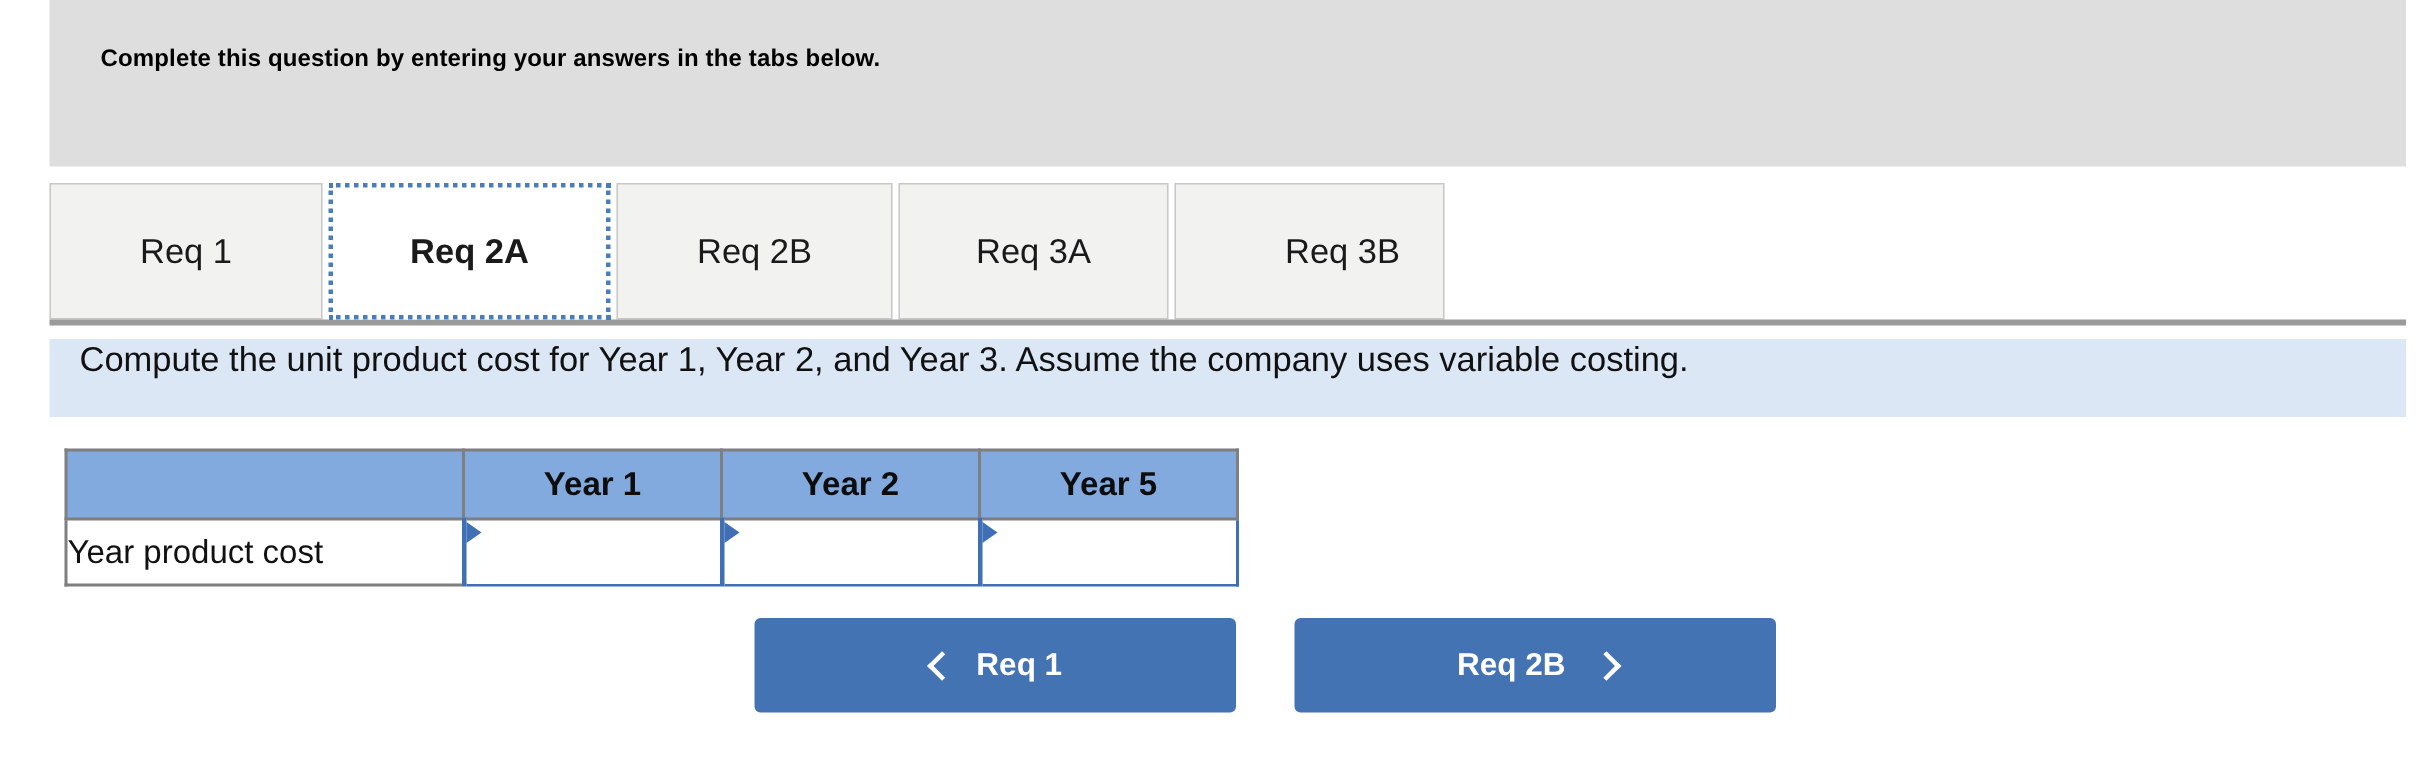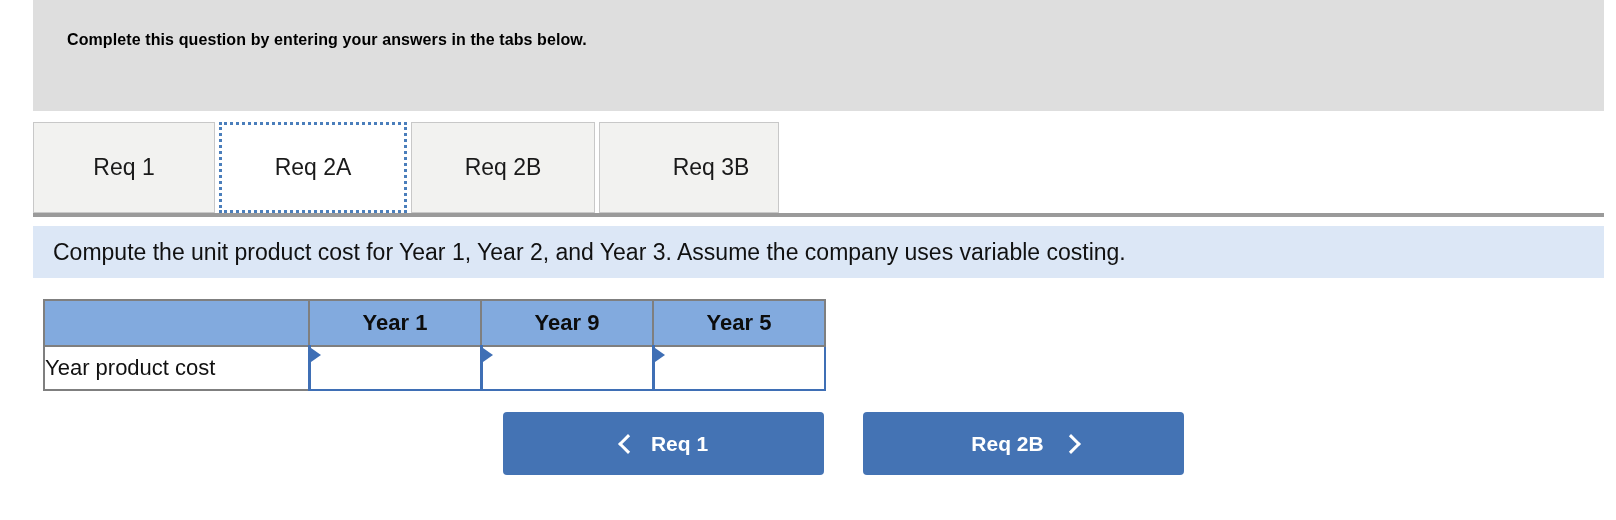--- a/index.html
+++ b/index.html
@@ -63,21 +63,21 @@
   }
   .tab:last-child { margin-right: 0; }
   .tab.selected {
     background: #ffffff;
     border: 3px dotted #4a7ebb;
     z-index: 3;
   }
 
   
   .tab.w1 { width: 182px; }
-  .tab.w2 { width: 188px; }
+  .tab.w2 { width: 188px; font-weight: bold; }
   .tab.w3 { width: 184px; }
   .tab.w4 { width: 180px; }
   .tab.w5 { width: 180px; padding-left: 44px; }
 
   
   .tab-underline {
     position: absolute;
     left: 33px;
     top: 213px;
     width: 1571px;
@@ -87,21 +87,21 @@
 
   
   .instruction {
     position: absolute;
     left: 33px;
     top: 226px;
     width: 1571px;
     height: 52px;
     background: #dce7f6;
     display: flex;
-    align-items: center;
+    align-items: flex-start;
     box-sizing: border-box;
     padding-left: 20px;
   }
   .instruction-text {
     font-size: 23px;
     color: #111111;
     white-space: nowrap;
   }
 
   
@@ -228,37 +228,40 @@
 <div class="tabstrip">
   <div class="tab w1">
     <span>Req 1</span>
   </div>
   <div class="tab w2 selected">
     <span>Req 2A</span>
   </div>
   <div class="tab w3">
     <span>Req 2B</span>
   </div>
+  <div class="tab w4">
+    <span>Req 3A</span>
+  </div>
   <div class="tab w5">
     <span>Req 3B</span>
   </div>
 </div>
 
 <div class="tab-underline"></div>
 
 <div class="instruction">
   <span class="instruction-text">Compute the unit product cost for Year 1, Year 2, and Year 3. Assume the company uses variable costing.</span>
 </div>
 
 <table class="data-table">
   <thead>
     <tr>
       <th class="hdr blank col-label"></th>
       <th class="hdr col-yr">Year 1</th>
-      <th class="hdr col-yr">Year 9</th>
+      <th class="hdr col-yr">Year 2</th>
       <th class="hdr col-yr">Year 5</th>
     </tr>
   </thead>
   <tbody>
     <tr>
       <td class="row-label">Year product cost</td>
       <td class="input-cell">
         <span class="corner-arrow"></span>
         <input type="text" value="" style="">
       </td>

